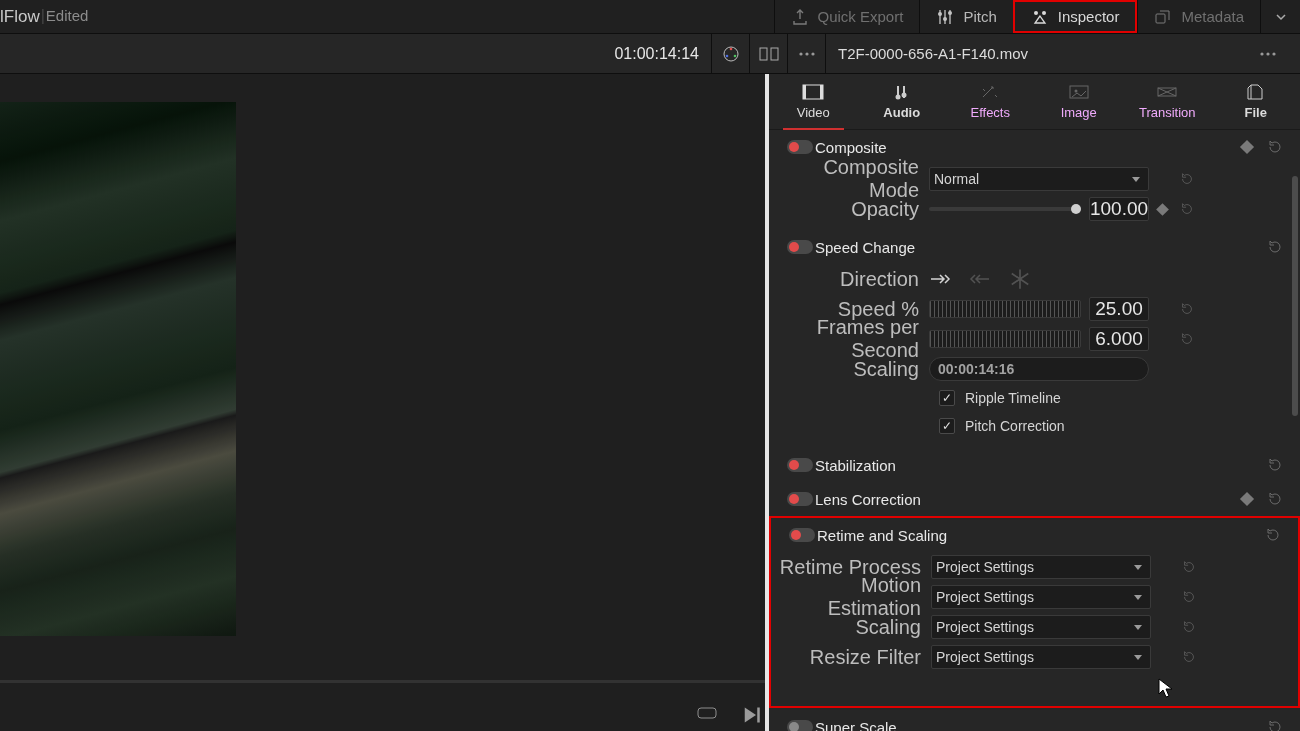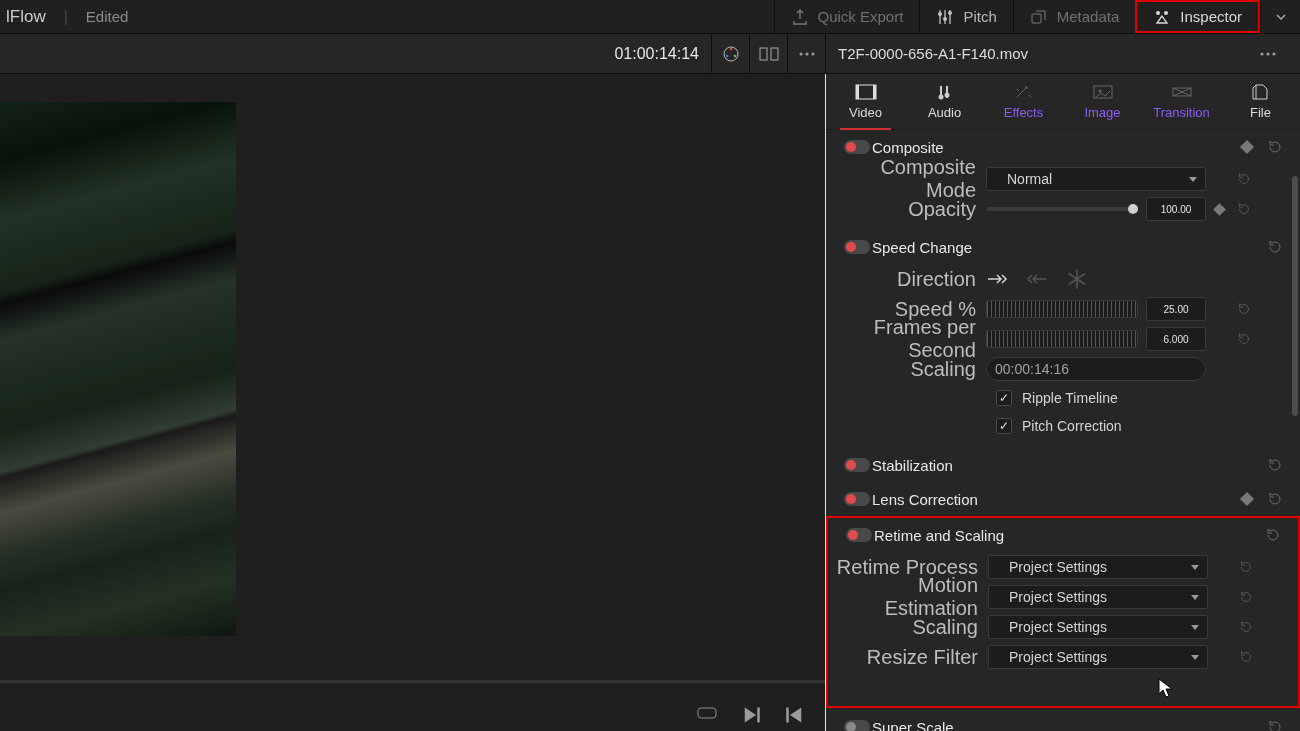--- a/index.html
+++ b/index.html
@@ -1,73 +1,73 @@
 <!DOCTYPE html>
 <html><head>
 <meta charset="utf-8">
 <style>
   * { box-sizing: border-box; margin: 0; padding: 0; font-family: -apple-system, BlinkMacSystemFont, "Segoe UI", Arial, sans-serif; }
   body { background: #1f1f1f; color: #d0d0d0; width: 1300px; height: 731px; overflow: hidden; position: relative; }
 
   
   .topbar { height: 34px; background: #202020; display: flex; align-items: center; border-bottom: 1px solid #0e0e0e; }
-  .topbar-left { display: flex; align-items: center; gap: 18px; padding-left: 6px; }
+  .topbar-left { display: flex; gap: 1px; }
   .app-title { font-size: 17px; font-weight: 500; color: #c9c9c9; }
   .app-status { font-size: 15px; color: #8c8c8c; }
   .topbar-right { margin-left: auto; display: flex; align-items: stretch; height: 100%; }
   .tb-btn { display: flex; align-items: center; gap: 9px; padding: 0 16px; font-size: 15px; color: #b9b9b9; border-left: 1px solid #0e0e0e; cursor: pointer; }
   .tb-btn .ico { width: 18px; height: 18px; display: flex; align-items: center; justify-content: center; }
   .tb-btn.dim { color: #707070; }
   .tb-btn.inspector { border: 2px solid #e10000; color: #d9d9d9; }
   .tb-chev { width: 40px; display: flex; align-items: center; justify-content: center; border-left: 1px solid #0e0e0e; cursor: pointer; }
 
   
   .secondrow { height: 40px; background: #262626; display: flex; align-items: center; border-bottom: 1px solid #0e0e0e; }
   .timecode { margin-left: auto; font-size: 16px; color: #e6e6e6; padding-right: 12px; }
   .sr-icon { width: 38px; height: 40px; display: flex; align-items: center; justify-content: center; border-left: 1px solid #0e0e0e; cursor: pointer; }
   .clip-bar { width: 475px; border-left: 1px solid #0e0e0e; height: 100%; display: flex; align-items: center; padding: 0 12px; font-size: 15px; color: #dcdcdc; gap: 48px; }
   .clip-dots { width: 40px; display: flex; align-items: center; justify-content: center; }
 
   
-  .inspector-panel { position: absolute; right: 0; top: 74px; bottom: 0; width: 475px; background: #262626; border-left: 1px solid #e5e5e5; overflow: hidden; }
+  .inspector-panel { position: absolute; right: 0; top: 74px; bottom: 0; width: 535px; background: #262626; border-left: 4px solid #e5e5e5; overflow: hidden; }
   .scroll-track { position: absolute; right: 0; top: 62px; bottom: 0; width: 10px; }
   .scroll-thumb { position: absolute; right: 2px; top: 40px; width: 6px; height: 240px; background: #4c4c4c; border-radius: 3px; }
 
   .insp-tabs { height: 56px; display: flex; align-items: stretch; border-bottom: 1px solid #1a1a1a; }
-  .itab { flex: 1; display: flex; flex-direction: column; align-items: center; justify-content: center; gap: 4px; font-size: 13px; color: #8b5cf6; cursor: pointer; position: relative; }
+  .itab { flex: 1; display: flex; flex-direction: column; align-items: center; justify-content: center; gap: 4px; font-size: 13px; color: #f0abfc; cursor: pointer; position: relative; }
   .itab.active { color: #dcdcdc; }
   .itab.active::after { content: ""; position: absolute; bottom: -1px; left: 14px; right: 14px; height: 2px; background: #d03030; }
-  .itab.enabled { color: #dcdcdc; }
+  .itab.enabled { color: #dcdcdc; font-weight: bold; }
   .itab .ico { width: 22px; height: 18px; }
 
   .section-hdr { height: 34px; display: flex; align-items: center; padding: 0 16px 0 18px; gap: 2px; }
   .section-hdr .toggle { width: 26px; height: 14px; border-radius: 7px; background: #494949; position: relative; cursor: pointer; }
   .section-hdr .toggle .knob { width: 10px; height: 10px; border-radius: 50%; position: absolute; top: 2px; left: 2px; background: #e24b4b; }
   .section-hdr .toggle.off .knob { background: #8a8a8a; left: 2px; }
   .section-hdr .title { font-size: 15px; color: #e8e8e8; font-weight: 400; flex: 1; }
   .section-hdr .key-diamond { width: 10px; height: 10px; transform: rotate(45deg); background: #7a7a7a; margin-right: 12px; cursor: pointer; }
   .section-hdr .reset { width: 18px; height: 18px; cursor: pointer; opacity: .6; }
 
   .row { height: 30px; display: flex; align-items: center; padding-right: 16px; }
   .row-lbl { width: 160px; text-align: right; font-size: 20px; color: #bdbdbd; padding-right: 10px; }
   .row-ctrl { width: 220px; display: flex; align-items: center; gap: 8px; }
   .row-key { width: 26px; display: flex; justify-content: center; }
   .row-key .kd { width: 9px; height: 9px; transform: rotate(45deg); background: #7a7a7a; cursor: pointer; }
   .row-reset { width: 24px; display: flex; justify-content: center; opacity: .55; cursor: pointer; }
 
-  .dropdown { flex: 1; height: 24px; background: #1c1c1c; border: 1px solid #3a3a3a; border-radius: 2px; display: flex; align-items: center; padding: 0 20px; font-size: 14px; color: #d5d5d5; cursor: pointer; position: relative; }
+  .dropdown { flex: 1; height: 24px; background: #1c1c1c; border: 1px solid #3a3a3a; border-radius: 2px; display: flex; align-items: center; padding: 0 4px; font-size: 14px; color: #d5d5d5; cursor: pointer; position: relative; }
   .dropdown::after { content: ""; position: absolute; right: 8px; top: 9px; border-left: 4px solid transparent; border-right: 4px solid transparent; border-top: 5px solid #9a9a9a; }
 
   .slider-track { flex: 1; height: 4px; background: #3a3a3a; border-radius: 2px; position: relative; }
   .slider-knob { width: 10px; height: 10px; border-radius: 50%; background: #cfcfcf; position: absolute; top: -3px; }
-  .num-box { width: 60px; height: 24px; background: #1c1c1c; border: 1px solid #3a3a3a; border-radius: 2px; display: flex; align-items: center; justify-content: center; font-size: 10px; color: #e6e6e6; }
+  .num-box { width: 60px; height: 24px; background: #1c1c1c; border: 1px solid #3a3a3a; border-radius: 2px; display: flex; align-items: center; justify-content: center; font-size: 19px; color: #e6e6e6; }
 
   .ticks { flex: 1; height: 18px; background: repeating-linear-gradient(90deg,#555 0,#555 1px,#1c1c1c 1px,#1c1c1c 4px); border: 1px solid #3a3a3a; border-radius: 2px; cursor: ew-resize; }
 
-  .text-input { flex: 1; height: 24px; background: #1c1c1c; border: 1px solid #3a3a3a; border-radius: 12px; display: flex; align-items: center; padding: 0 8px; font-size: 14px; color: #a2a2a2; }
+  .text-input { flex: 1; height: 24px; background: #1c1c1c; border: 1px solid #3a3a3a; border-radius: 12px; display: flex; align-items: center; padding: 0 8px; font-size: 14px; color: #a2a2a2; font-weight: bold; }
 
   .checkbox-row { height: 28px; display: flex; align-items: center; padding-left: 170px; gap: 10px; font-size: 14px; color: #d5d5d5; }
   .cbx { width: 16px; height: 16px; background: #1c1c1c; border: 1px solid #4a4a4a; border-radius: 2px; display: flex; align-items: center; justify-content: center; font-size: 12px; color: #ddd; cursor: pointer; }
 
   .dir-btns { display: flex; gap: 18px; align-items: center; }
   .dir-ico { width: 22px; height: 16px; opacity: .45; cursor: pointer; display:flex; align-items:center; justify-content:center;}
   .dir-ico.active { opacity: .95; }
 
   .highlight-section { border: 2px solid #e10000; padding-bottom: 34px; margin-bottom: 2px;}
 
@@ -107,38 +107,38 @@
       <span class="ico">
         <svg viewBox="0 0 18 18">
             <path d="M4 2v14M9 2v14M14 2v14" stroke="#c4c4c4" stroke-width="1.3"></path>
             <circle cx="4" cy="6" r="2" fill="#c4c4c4"></circle>
             <circle cx="9" cy="11" r="2" fill="#c4c4c4"></circle>
             <circle cx="14" cy="5" r="2" fill="#c4c4c4"></circle>
           </svg>
       </span>
       <span>Pitch</span>
     </div>
-    <div class="tb-btn dim">
-      <span class="ico">
-        <svg viewBox="0 0 18 18">
-            <rect x="2" y="6" width="9" height="9" rx="1" stroke="#7a7a7a" fill="none"></rect>
-            <path d="M6 3h9v9" stroke="#7a7a7a" fill="none"></path>
-          </svg>
-      </span>
-      <span>Metadata</span>
-    </div>
     <div class="tb-btn inspector">
       <span class="ico">
         <svg viewBox="0 0 18 18">
             <circle cx="5" cy="5" r="2" fill="#d9d9d9"></circle>
             <circle cx="13" cy="5" r="2" fill="#d9d9d9"></circle>
             <path d="M9 8l-5 7h10z" stroke="#d9d9d9" fill="none" stroke-width="1.3"></path>
           </svg>
       </span>
       <span>Inspector</span>
+    </div>
+    <div class="tb-btn dim">
+      <span class="ico">
+        <svg viewBox="0 0 18 18">
+            <rect x="2" y="6" width="9" height="9" rx="1" stroke="#7a7a7a" fill="none"></rect>
+            <path d="M6 3h9v9" stroke="#7a7a7a" fill="none"></path>
+          </svg>
+      </span>
+      <span>Metadata</span>
     </div>
     <div class="tb-chev">
       <svg width="14" height="14" viewBox="0 0 14 14">
           <path d="M3 5l4 4 4-4" stroke="#aaa" fill="none" stroke-width="1.5"></path>
         </svg>
     </div>
   </div>
 </div>
 
 <div class="secondrow">

